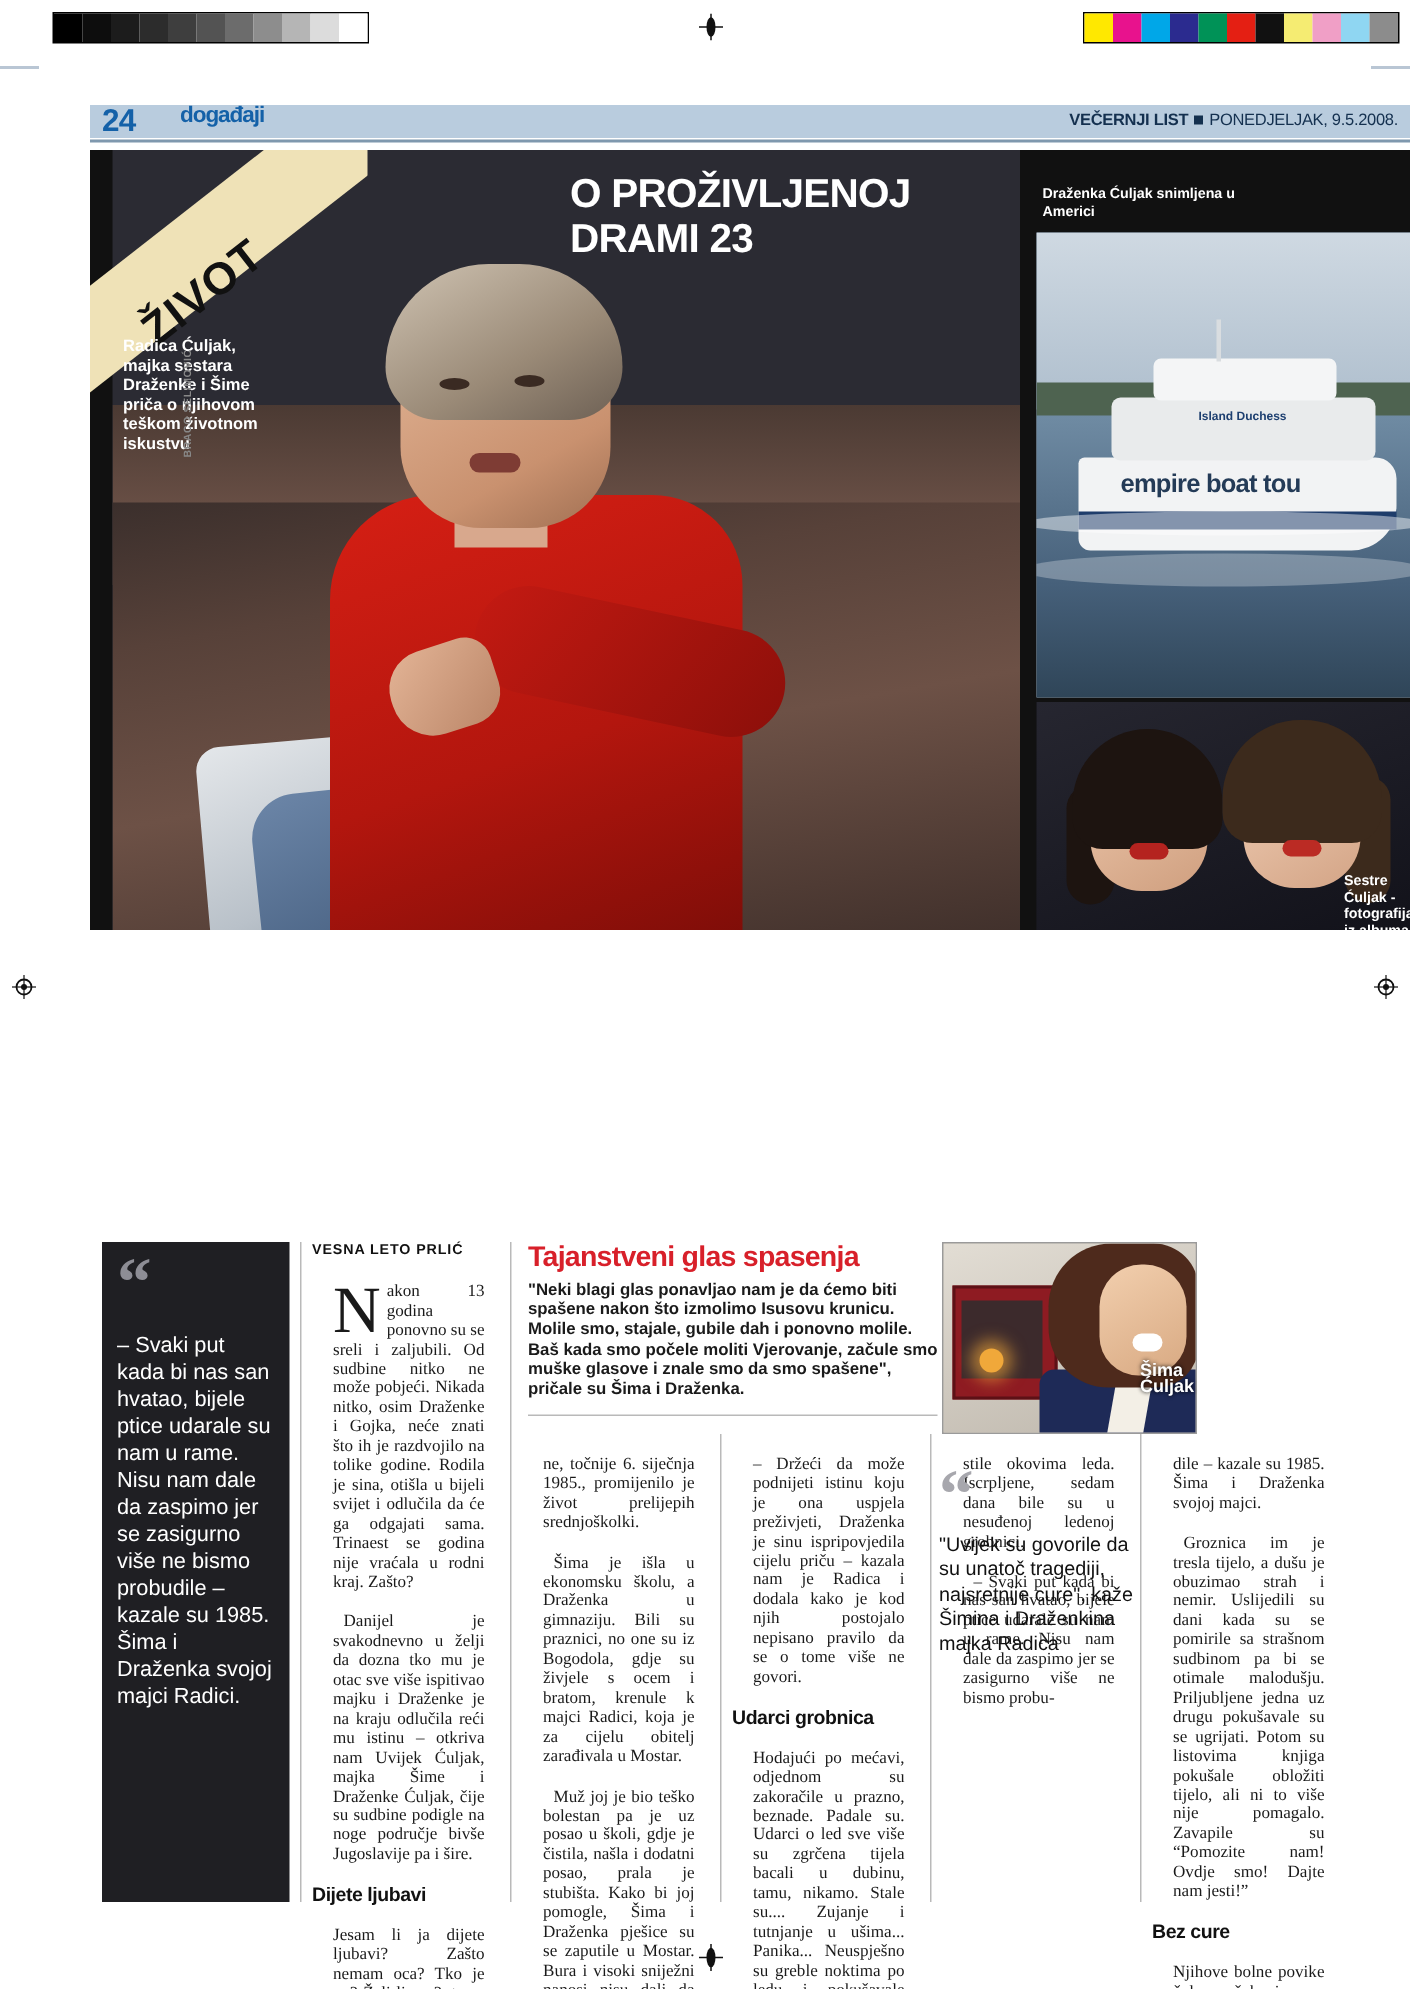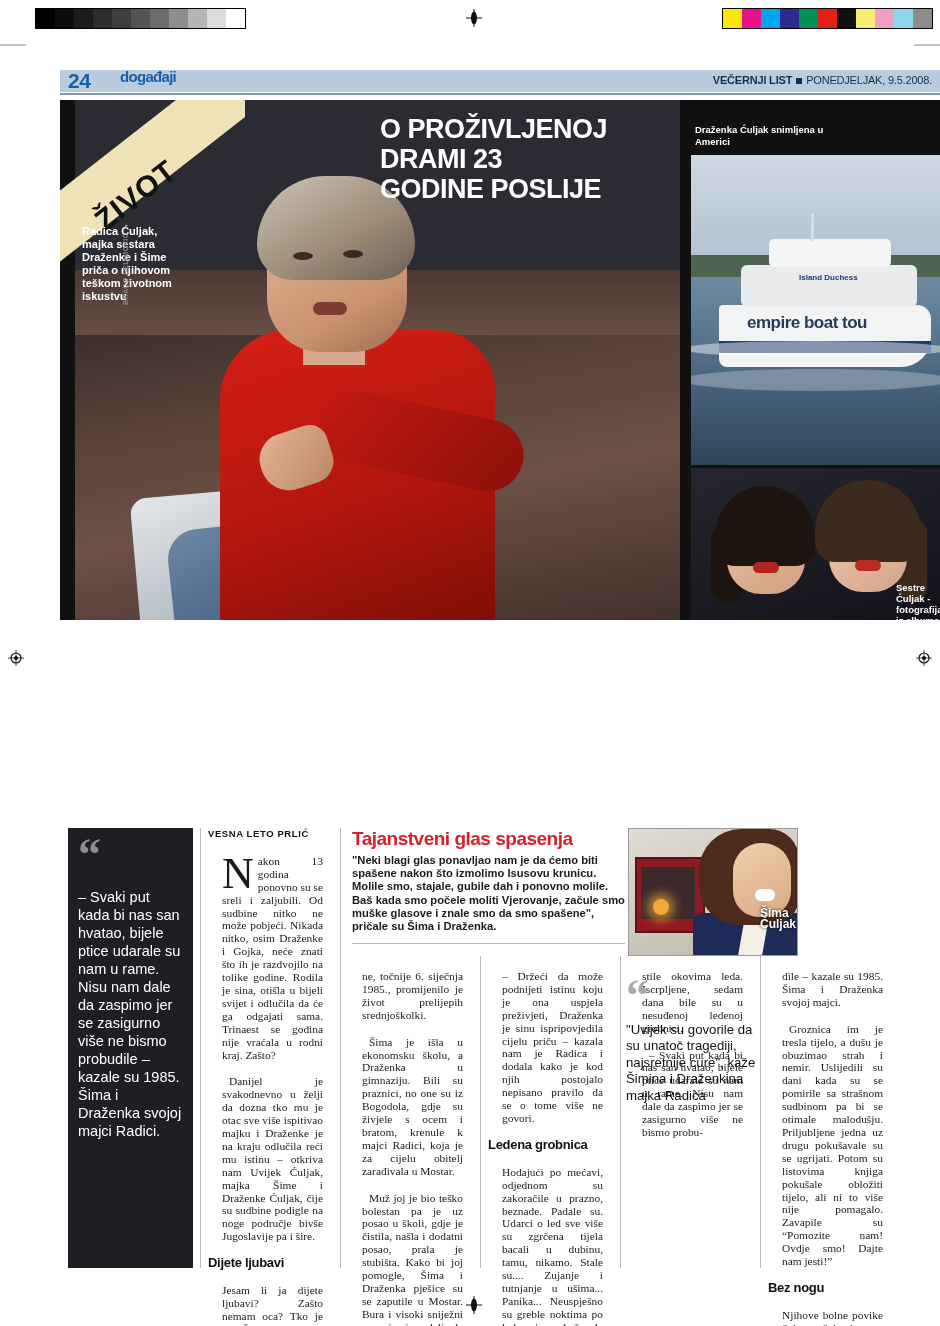--- a/index.html
+++ b/index.html
@@ -238,21 +238,20 @@
     <div class="diag">
       <div class="diag-band"></div>
       <div class="diag-txt">ŽIVOT</div>
     </div>
 
     <div class="lead-cap">Radica Ćuljak, majka sestara Draženke i Šime priča o njihovom teškom životnom iskustvu</div>
 
     <div class="hl-box">
       <div>O PROŽIVLJENOJ</div>
       <div>DRAMI 23</div>
-      <div>GODINE POSLIJE</div>
     </div>
 
     <div class="boatcap">Draženka Ćuljak snimljena u Americi</div>
     <div class="boatphoto">
       <div class="sky"></div>
       <div class="treeline"></div>
       <div class="water"></div>
       <div class="hull"></div>
       <div class="deck2"></div>
       <div class="deck3"></div>
@@ -303,33 +302,33 @@
     </div>
 
     <div class="col" style="left:288px;top:128px;width:129px">
       <p class="p first">ne, točnije 6. siječnja 1985., promijenilo je život prelijepih srednjoškolki.</p>
       <p class="p">Šima je išla u ekonomsku školu, a Draženka u gimnaziju. Bili su praznici, no one su iz Bogodola, gdje su živjele s ocem i bratom, krenule k majci Radici, koja je za cijelu obitelj zarađivala u Mostar.</p>
       <p class="p">Muž joj je bio teško bolestan pa je uz posao u školi, gdje je čistila, našla i dodatni posao, prala je stubišta. Kako bi joj pomogle, Šima i Draženka pješice su se zaputile u Mostar. Bura i visoki sniježni nanosi nisu dali da krenu preko Goranaca pa su odlučile pješačiti prema Širokom Brijegu.</p>
     </div>
 
     <div class="col" style="left:428px;top:128px;width:129px">
       <p class="p first">– Držeći da može podnijeti istinu koju je ona uspjela preživjeti, Draženka je sinu ispripovjedila cijelu priču – kazala nam je Radica i dodala kako je kod njih postojalo nepisano pravilo da se o tome više ne govori.</p>
-      <div class="sub">Ledena grobnica</div>
+      <div class="sub">Udarci grobnica</div>
       <p class="p first">Hodajući po mećavi, odjednom su zakoračile u prazno, beznade. Padale su. Udarci o led sve više su zgrčena tijela bacali u dubinu, tamu, nikamo. Stale su.... Zujanje i tutnjanje u ušima... Panika... Neuspješno su greble noktima po ledu i pokušavale naći izlaz. No, opet su počele padati i tako unedogled, dok nisu popu-</p>
     </div>
 
     <div class="col" style="left:568px;top:128px;width:129px">
       <p class="p first">stile okovima leda. Iscrpljene, sedam dana bile su u nesuđenoj ledenoj grobnici.</p>
       <p class="p">– Svaki put kada bi nas san hvatao, bijele ptice udarale su nam u rame. Nisu nam dale da zaspimo jer se zasigurno više ne bismo probu-</p>
     </div>
 
     <div class="col" style="left:708px;top:128px;width:129px">
       <p class="p first">dile – kazale su 1985. Šima i Draženka svojoj majci.</p>
       <p class="p">Groznica im je tresla tijelo, a dušu je obuzimao strah i nemir. Uslijedili su dani kada su se pomirile sa strašnom sudbinom pa bi se otimale malodušju. Priljubljene jedna uz drugu pokušavale su se ugrijati. Potom su listovima knjiga pokušale obložiti tijelo, ali ni to više nije pomagalo. Zavapile su “Pomozite nam! Ovdje smo! Dajte nam jesti!”</p>
-      <div class="sub">Bez nogu</div>
+      <div class="sub">Bez cure</div>
       <p class="p first">Njihove bolne povike čule su čobanice, no kako je tada upravo bilo aktualno ukazanje u Međugorju, čobanice su sa strahom</p>
     </div>
 
     <div class="redbox">
       <h3>Tajanstveni glas spasenja</h3>
       <p>"Neki blagi glas ponavljao nam je da ćemo biti spašene nakon što izmolimo Isusovu krunicu. Molile smo, stajale, gubile dah i ponovno molile. Baš kada smo počele moliti Vjerovanje, začule smo muške glasove i znale smo da smo spašene", pričale su Šima i Draženka.</p>
       <div class="hr"></div>
     </div>
 
     <div class="simaphoto">

